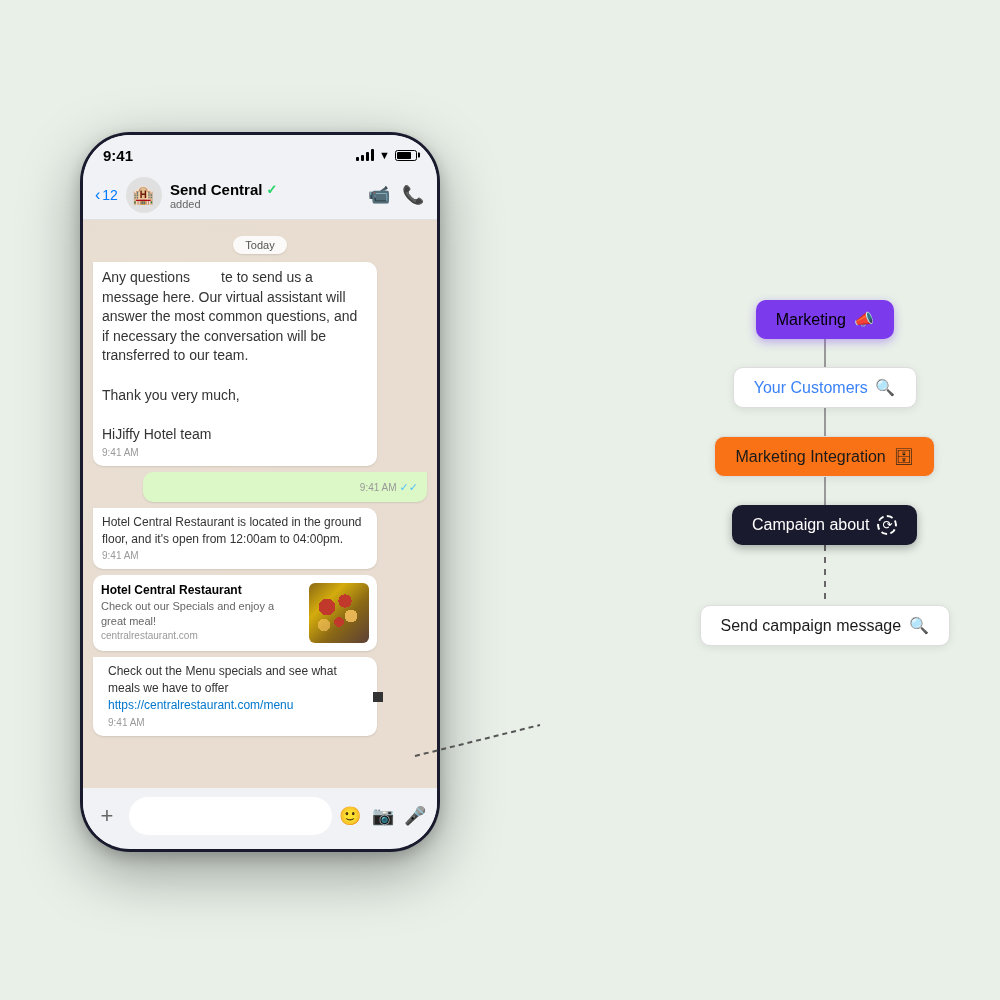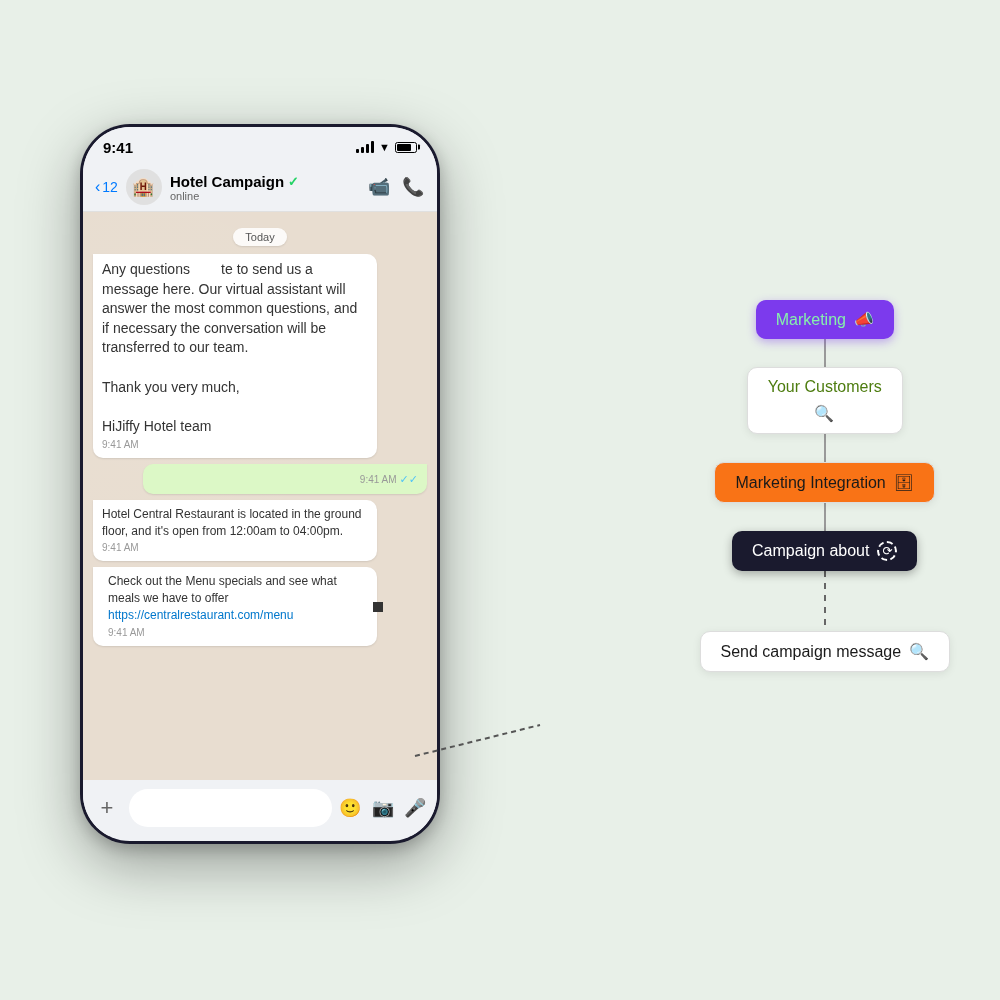--- a/index.html
+++ b/index.html
@@ -10,21 +10,21 @@
       background-color: #e8f0e8;
       font-family: -apple-system, BlinkMacSystemFont, 'Segoe UI', sans-serif;
       overflow: hidden;
       position: relative;
     }
 
     
     .phone-wrapper {
       position: absolute;
       left: 80px;
-      top: 124px;
+      top: 132px;
       width: 360px;
       height: 720px;
     }
 
     .phone-frame {
       width: 100%;
       height: 100%;
       background: #1a1a2e;
       border-radius: 50px;
       padding: 3px;
@@ -386,30 +386,29 @@
       font-size: 16px;
       font-weight: 500;
       display: flex;
       align-items: center;
       gap: 8px;
       white-space: nowrap;
     }
 
     .node-marketing {
       background: #7c3aed;
-      color: #86efac;
+      color: #000000;
       box-shadow: 0 3px 10px rgba(124,58,237,0.4);
     }
 
     .node-customers {
       background: #fff;
-      color: #4d7c0f;
+      color: #3b82f6;
       border: 1.5px solid #ddd;
       box-shadow: 0 2px 8px rgba(0,0,0,0.08);
-      flex-direction: column;
     }
 
     .node-integration {
       background: #f97316;
       color: #1a1a1a;
       border: 1.5px solid #ddd;
       box-shadow: 0 2px 8px rgba(0,0,0,0.08);
     }
 
     .node-campaign {
@@ -481,24 +480,24 @@
       </div>
 
       <div class="chat-header">
         <div class="back-btn">
           <span>‹</span>
           <span class="back-count">12</span>
         </div>
         <div class="chat-avatar">🏨</div>
         <div class="chat-info">
           <div class="chat-name">
-            <span>Hotel Campaign</span>
+            <span>Send Central</span>
             <span class="verified-badge">✓</span>
           </div>
-          <div class="chat-status">online</div>
+          <div class="chat-status">added</div>
         </div>
         <div class="header-actions">
           <span class="header-icon">📹</span>
           <span class="header-icon">📞</span>
         </div>
       </div>
 
       <div class="chat-messages">
 
         <div class="date-divider">
@@ -516,20 +515,32 @@
           <div class="msg-time">
             9:41 AM <span class="tick">✓✓</span>
           </div>
         </div>
 
         <div class="msg-bubble msg-incoming">
           <div style="color:#333; font-size:12px;">Hotel Central Restaurant is located in the ground floor, and it's open from 12:00am to 04:00pm.</div>
           <div class="msg-time">9:41 AM</div>
         </div>
 
+        <div class="restaurant-card">
+          <div class="restaurant-card-content">
+            <div class="card-text">
+              <div class="card-title">Hotel Central Restaurant</div>
+              <div class="card-desc">Check out our Specials and enjoy a great meal!</div>
+              <div class="card-url">centralrestaurant.com</div>
+            </div>
+            <div class="card-image">
+              <div class="food-visual"></div>
+            </div>
+          </div>
+        </div>
 
         <div class="msg-bubble msg-incoming" style="position:relative;padding-left:15px;">
           <span style="position:absolute; right:-6px; top:50%; transform:translateY(-50%); width:10px; height:10px; background:#333; border-radius:50;"></span>
           <div style="color:#333; font-size:12px;">Check out the Menu specials and see what meals we have to offer<br>
             <span style="color:#0077cc; font-size:12px;">https://centralrestaurant.com/menu</span>
           </div>
           <div class="msg-time">9:41 AM</div>
         </div>
 
       </div>

